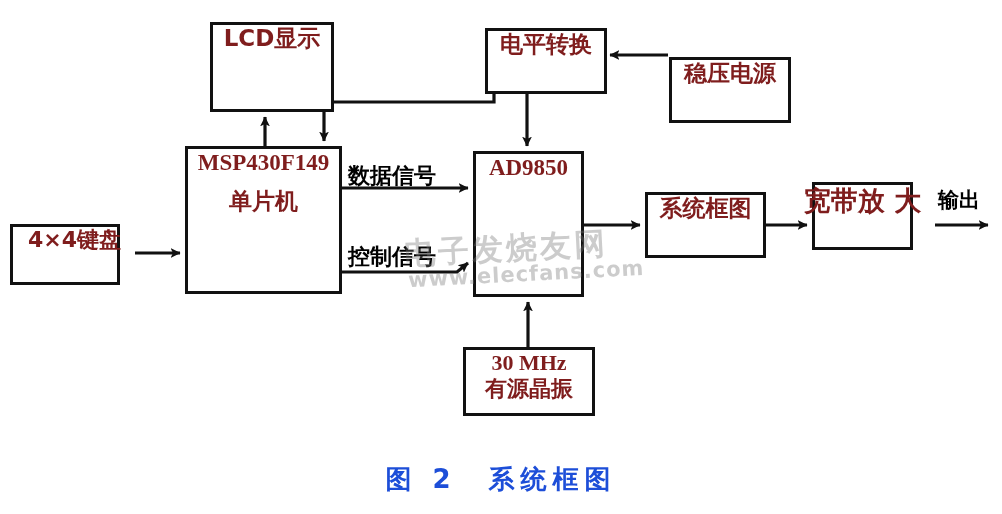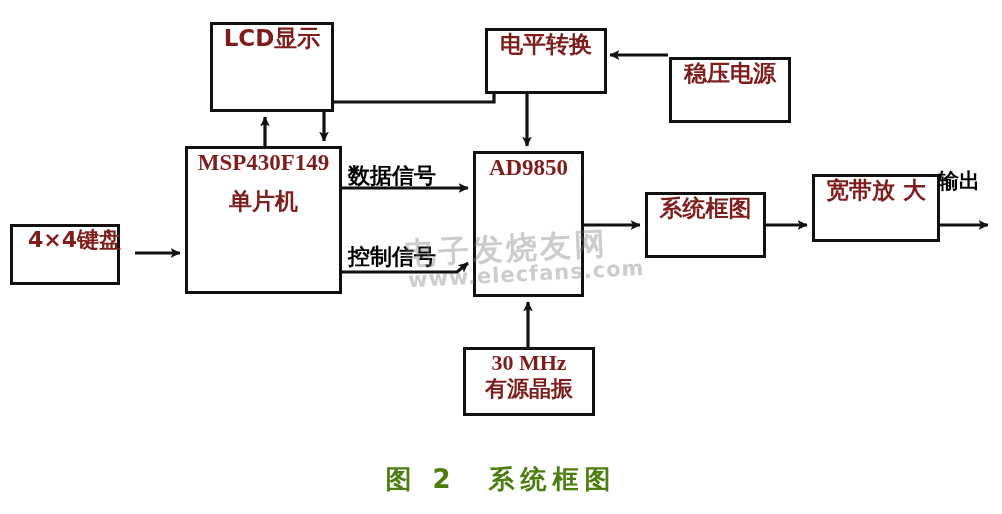--- a/index.html
+++ b/index.html
@@ -61,21 +61,21 @@
   #caption {
     position: absolute;
     left: 0;
     top: 462px;
     width: 1002px;
     text-align: center;
     font-size: 26px;
     letter-spacing: 6px;
     font-family: "DejaVu Sans", "Liberation Sans", sans-serif;
     font-weight: 700;
-    color: #4d7c0f;
+    color: #1d4ed8;
   }
   .watermark {
     position: absolute;
     color: rgba(120,120,120,0.38);
     font-family: "DejaVu Sans", "Liberation Sans", sans-serif;
     font-weight: 700;
     white-space: nowrap;
     pointer-events: none;
   }
   #wm-cn {
@@ -158,28 +158,28 @@
 
   <div class="box" style="left:463px; top:347px; width:132px; height:69px; font-size:22px;">
     <span class="line1 latin">30 MHz</span>
     <span class="line2 cjk" style="font-size:22px;">有源晶振</span>
   </div>
 
   <div class="box" style="left:645px; top:192px; width:121px; height:66px; font-size:23px;">
     <span class="line1 cjk">系统框图</span>
   </div>
 
-  <div class="box" style="left:812px; top:174px; width:128px; height:68px; font-size:23px;">
+  <div class="box" style="left:812px; top:182px; width:101px; height:68px; font-size:27px;">
     <span class="line1 cjk">宽带放 大</span>
   </div>
 
   <span class="lbl cjk" style="left:348px; top:161px; font-size:22px;">数据信号</span>
 
   <span class="lbl cjk" style="left:348px; top:242px; font-size:22px;">控制信号</span>
 
-  <span class="lbl cjk" style="left:938px; top:167px; font-size:21px;">输出</span>
+  <span class="lbl cjk" style="left:938px; top:186px; font-size:21px;">输出</span>
 
   <div class="watermark" id="wm-cn">电子发烧友网</div>
   <div class="watermark" id="wm-url">www.elecfans.com</div>
 
   <div id="caption">图 2　系统框图</div>
 
 </div>
 
 </body></html>

